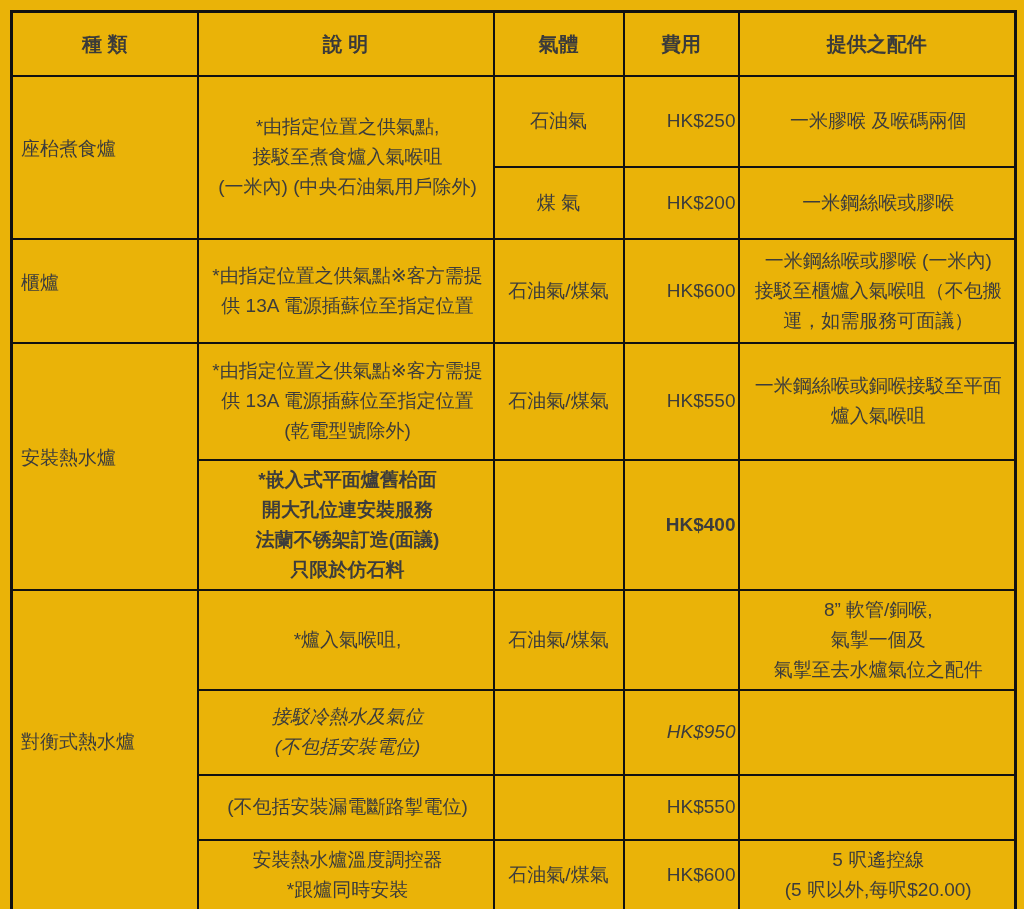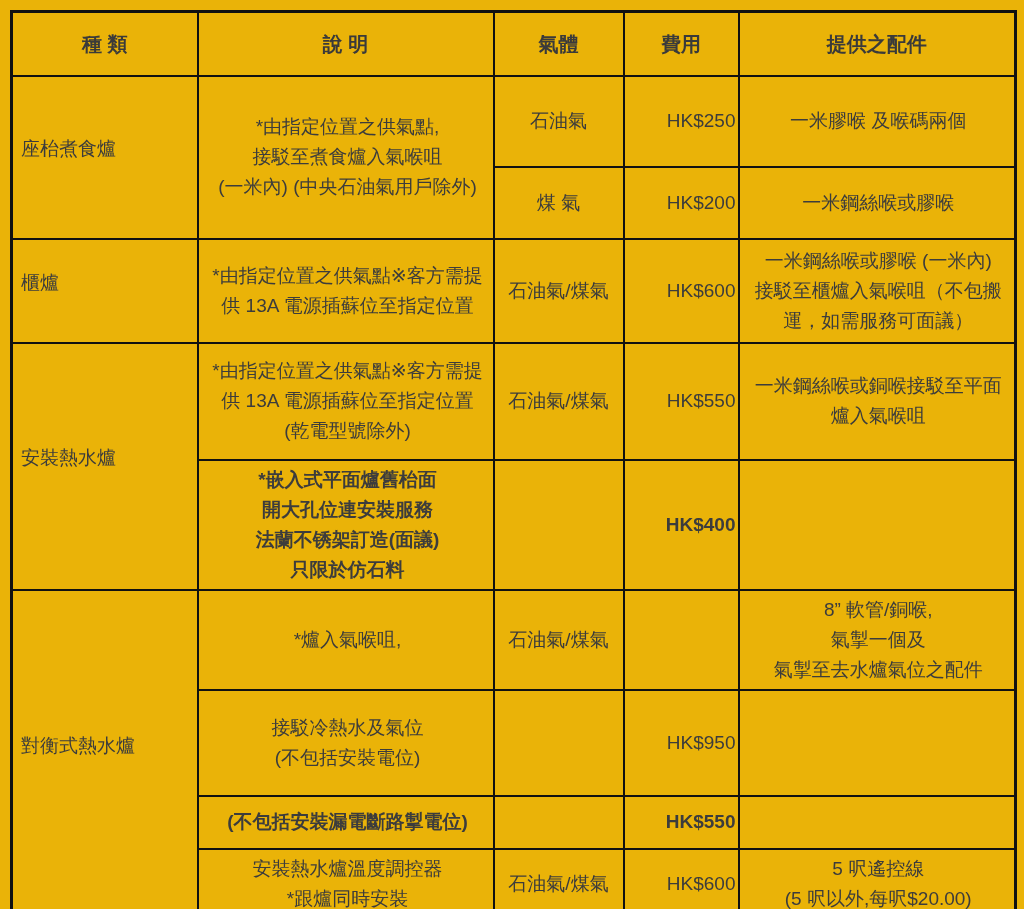--- a/index.html
+++ b/index.html
@@ -51,22 +51,22 @@
   td.fee  { text-align: right; padding: 2px; }
   td.acc  { text-align: center; padding: 4px 4px 4px 7px; }
 
   tr.r-header { height: 64px; }
   tr.r1a { height: 91px; }
   tr.r1b { height: 72px; }
   tr.r2  { height: 104px; }
   tr.r3a { height: 117px; }
   tr.r3b { height: 120px; font-weight: bold; }
   tr.r4a { height: 100px; }
-  tr.r4b { height: 106px; }
-  tr.r4c { height: 53px; font-weight: bold; }
+  tr.r4b { height: 85px; font-style: italic; }
+  tr.r4c { height: 65px; }
   tr.r4d { height: 66px; }
 </style>
 </head>
 <body>
 
 <div class="page">
   <table class="price-table">
     <colgroup>
       <col class="c1">
         <col class="c2">

